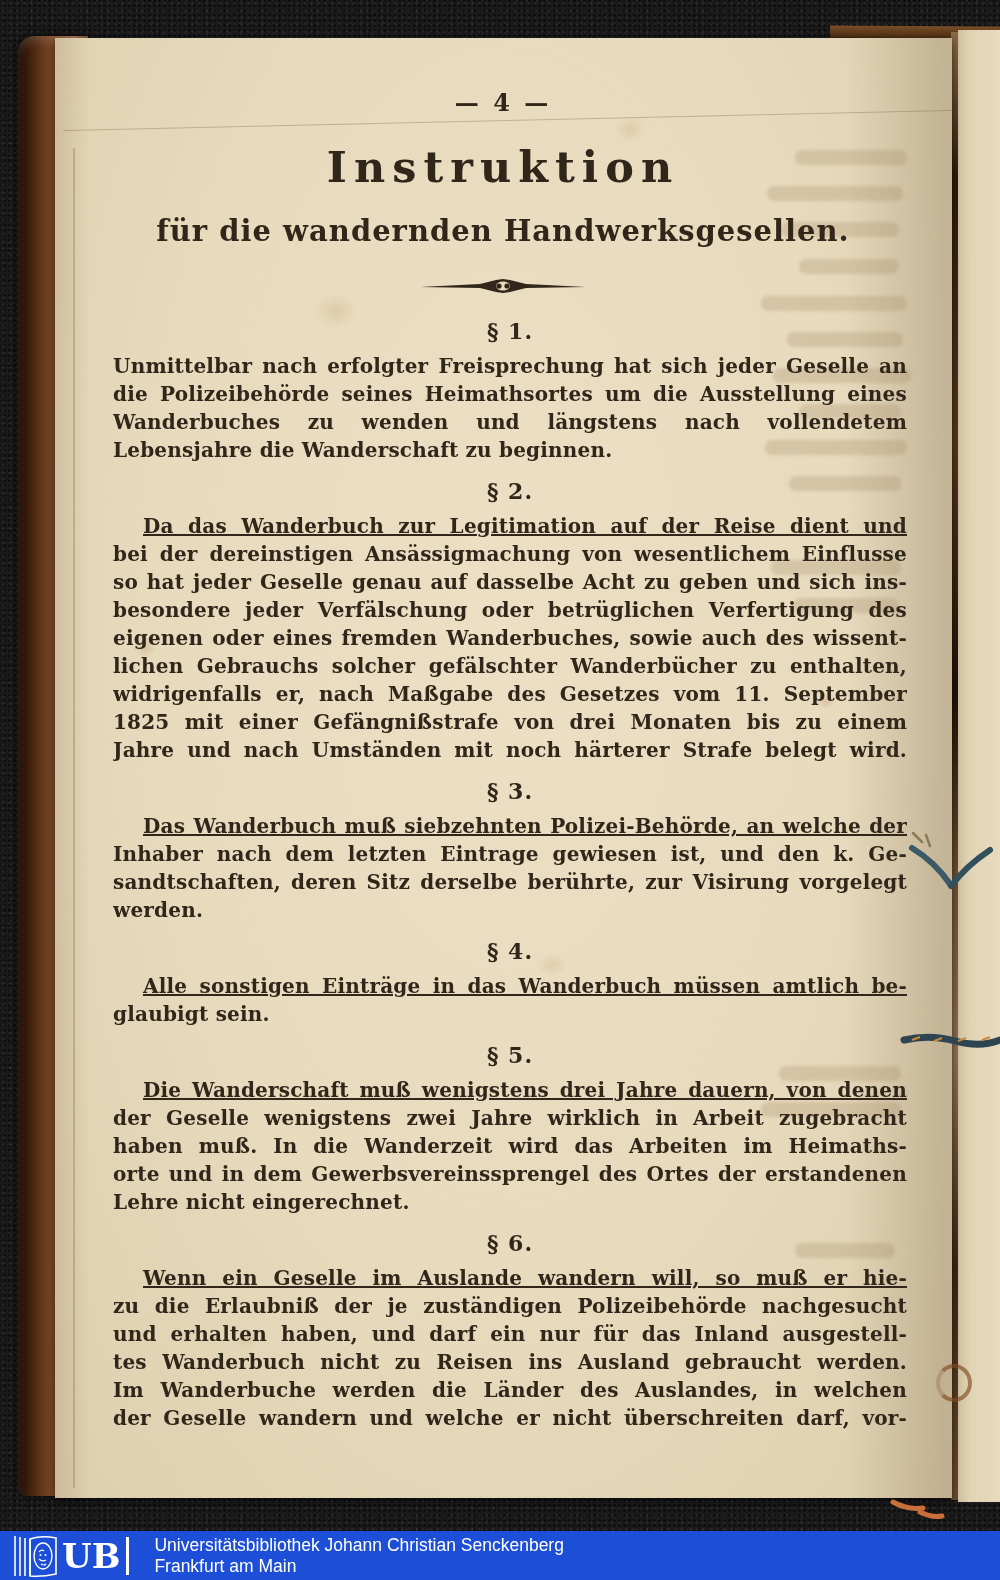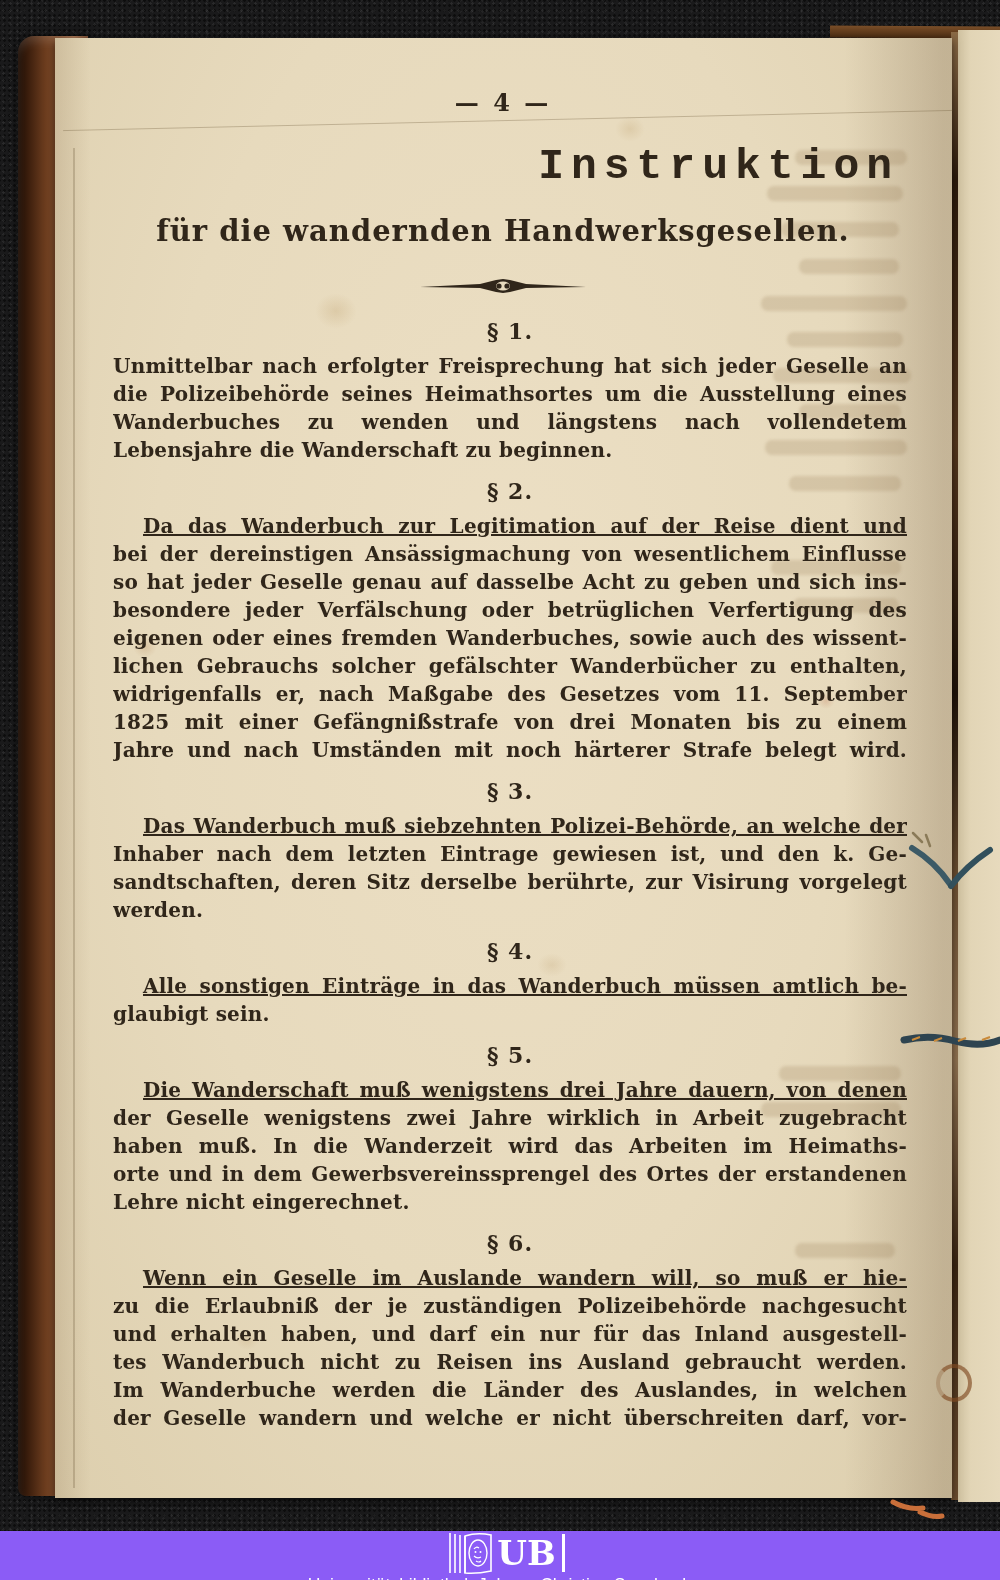--- a/index.html
+++ b/index.html
@@ -50,22 +50,22 @@
   }
   .stain{position:absolute;border-radius:50%;}
   .ghost{position:absolute;background:rgba(138,112,70,.20);border-radius:7px;filter:blur(1.6px);}
   
   .ink{color:#30261a;}
   .pageno{
     position:absolute;left:52px;top:50px;width:792px;text-align:center;
     font-size:24px;font-weight:700;letter-spacing:3px;
   }
   .title{
-    position:absolute;left:52px;top:104px;width:792px;text-align:right;
-    font-size:43px;font-weight:700;letter-spacing:7px;font-family:Liberation Mono, monospace;
+    position:absolute;left:52px;top:104px;width:792px;text-align:center;
+    font-size:43px;font-weight:700;letter-spacing:7px;
   }
   .subtitle{
     position:absolute;left:52px;top:176px;width:792px;text-align:center;
     font-size:29px;font-weight:700;letter-spacing:1px;
   }
   .divider{position:absolute;left:52px;top:240px;width:792px;text-align:center;}
   .sections{
     position:absolute;left:58px;top:280px;width:794px;
     font-size:20px;font-weight:700;
   }
@@ -82,23 +82,22 @@
   
   .threads{position:absolute;left:0;top:0;pointer-events:none;}
   .ring-mark{
     position:absolute;left:936px;top:1364px;width:28px;height:30px;
     border:4px solid rgba(128,74,34,.65);border-radius:50%;
     border-left-color:rgba(128,74,34,.25);filter:blur(.4px);
   }
   
   .footer{
     position:absolute;left:0;top:1531px;width:1000px;height:49px;
-    background:#8b5cf6;display:flex;align-items:center;
+    background:#1d4ed8;display:flex;align-items:center;
     font-family:"Liberation Sans","DejaVu Sans",sans-serif;
-    flex-direction:column;
   }
   .footer-logo{display:flex;align-items:center;height:100%;margin-left:12px;}
   .logo-ub{
     color:#fff;font-family:"DejaVu Serif","Liberation Serif",serif;
     font-weight:700;font-size:34px;line-height:1;margin:0 6px 0 4px;
   }
   .logo-bar{width:3px;height:38px;background:#fff;}
   .footer-text{margin-left:25px;color:#fff;font-size:17.5px;line-height:21px;}
 </style>
 </head>

